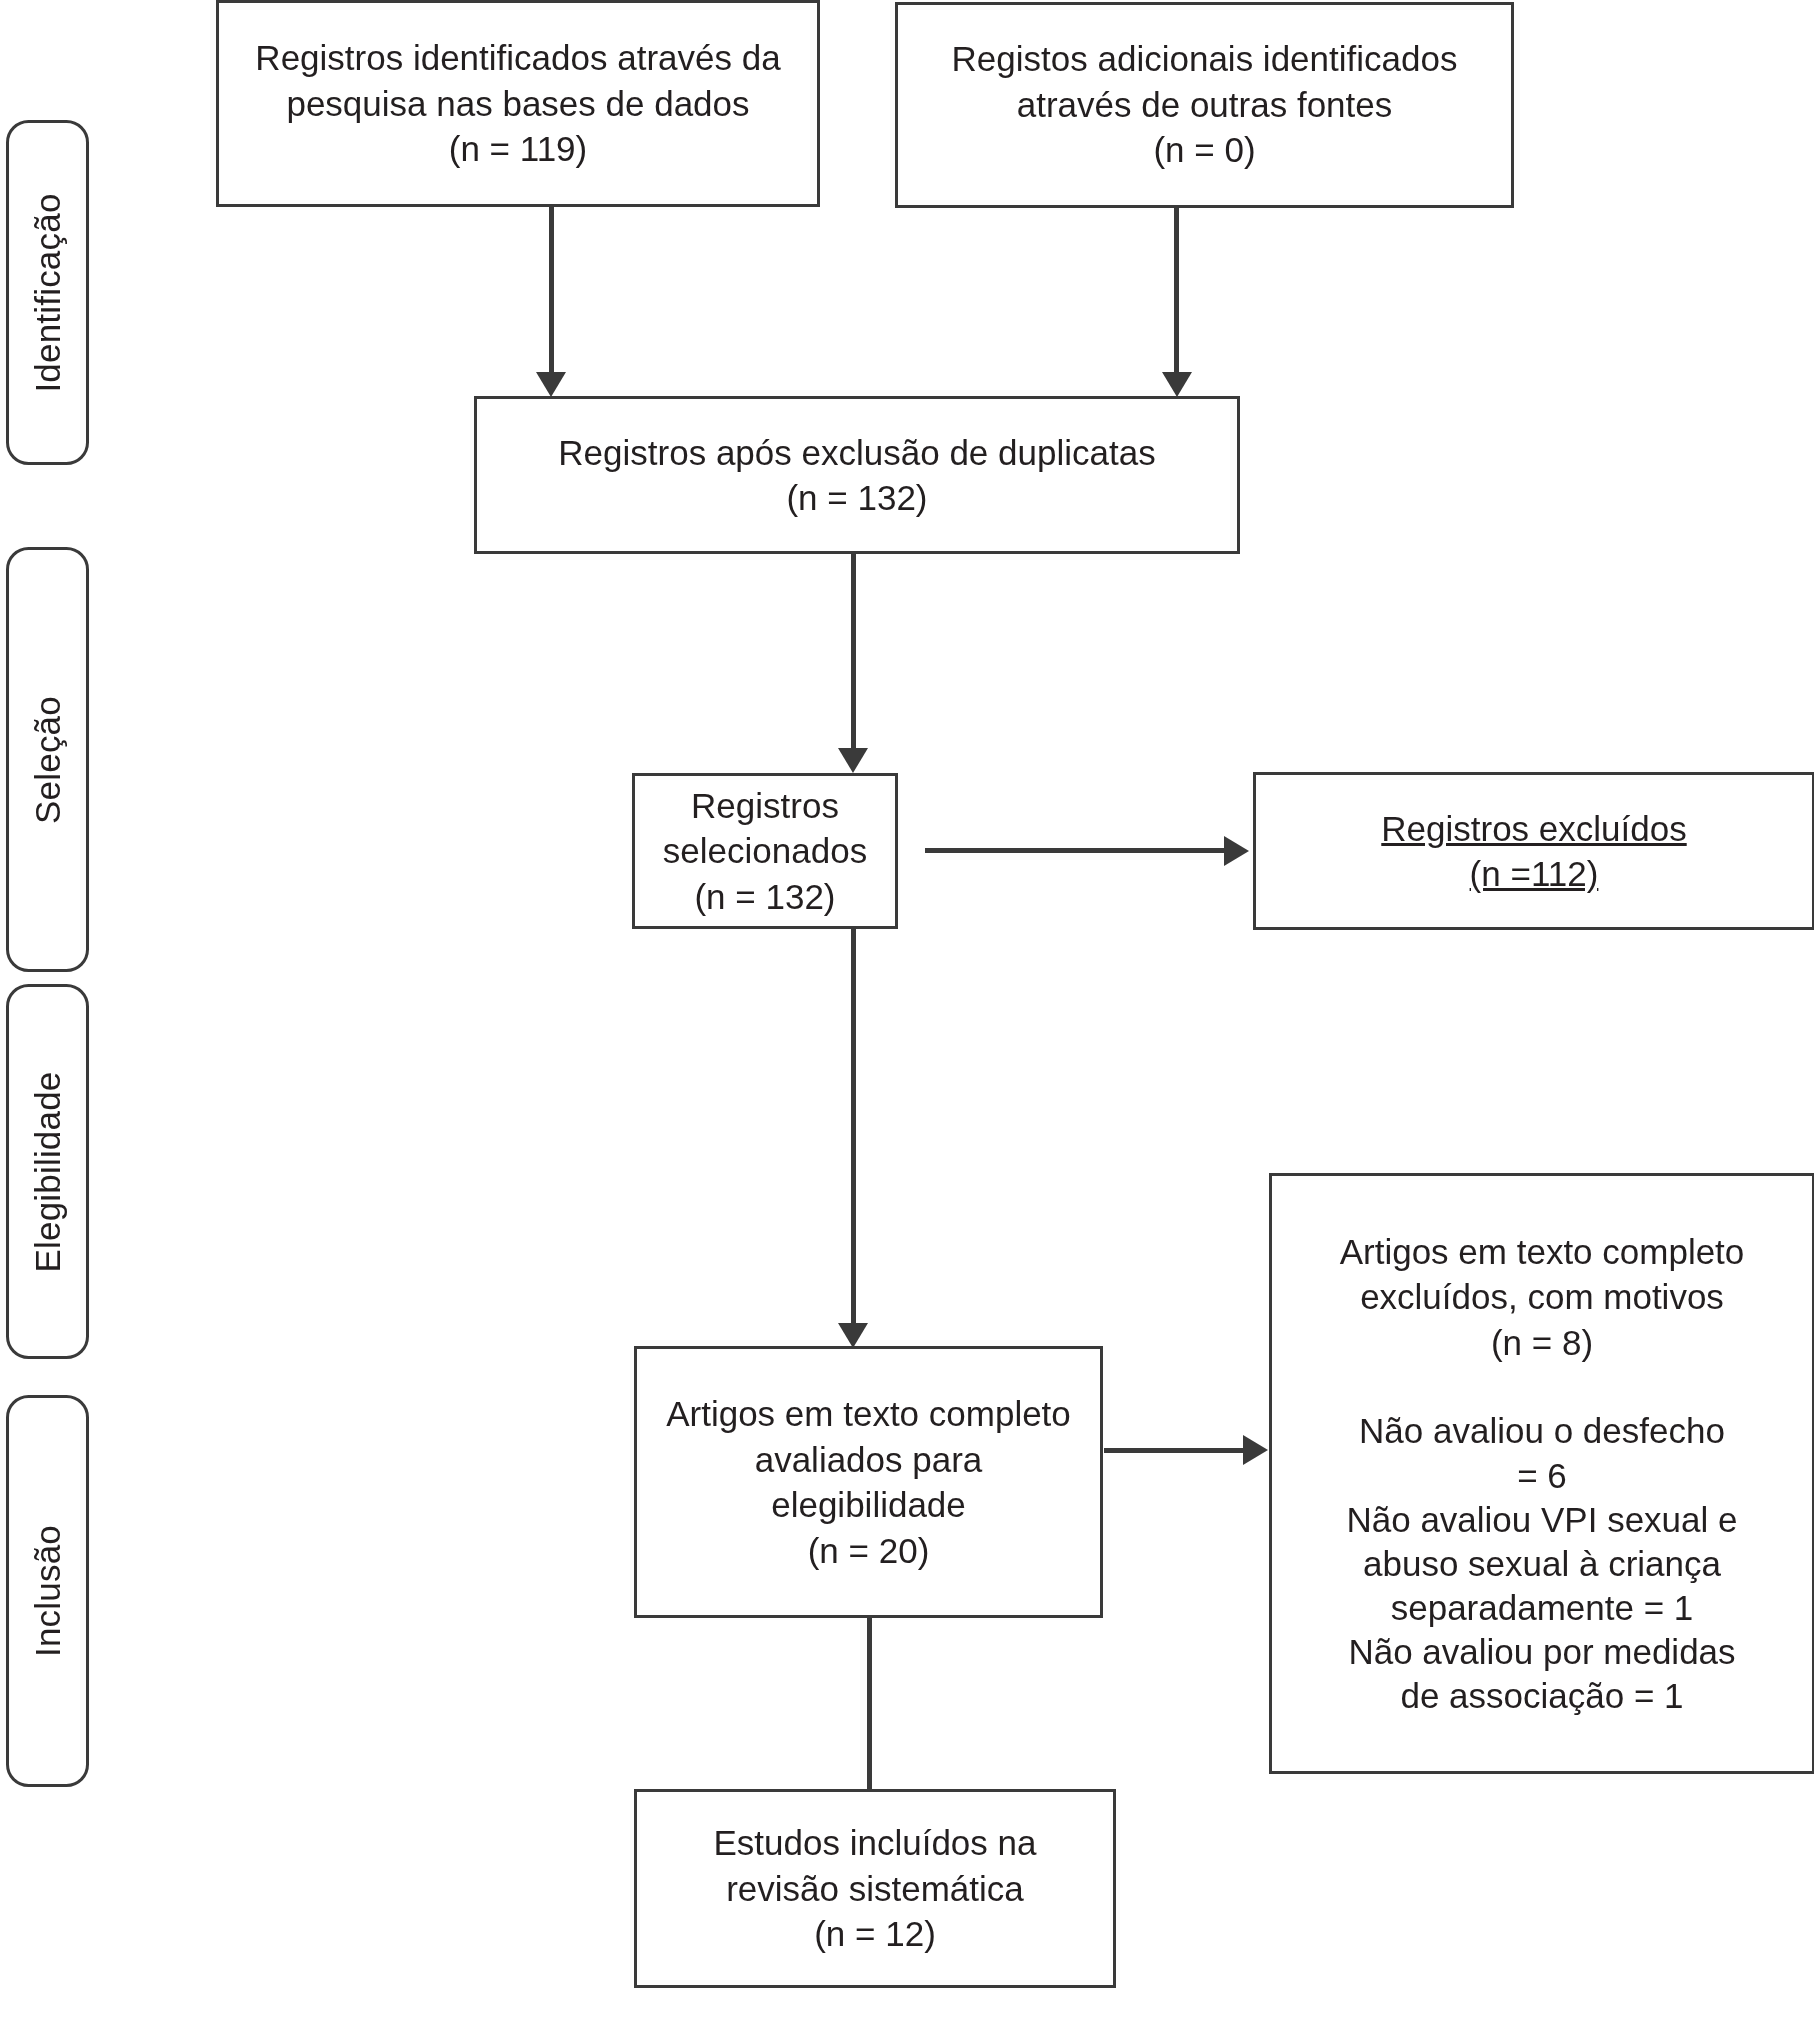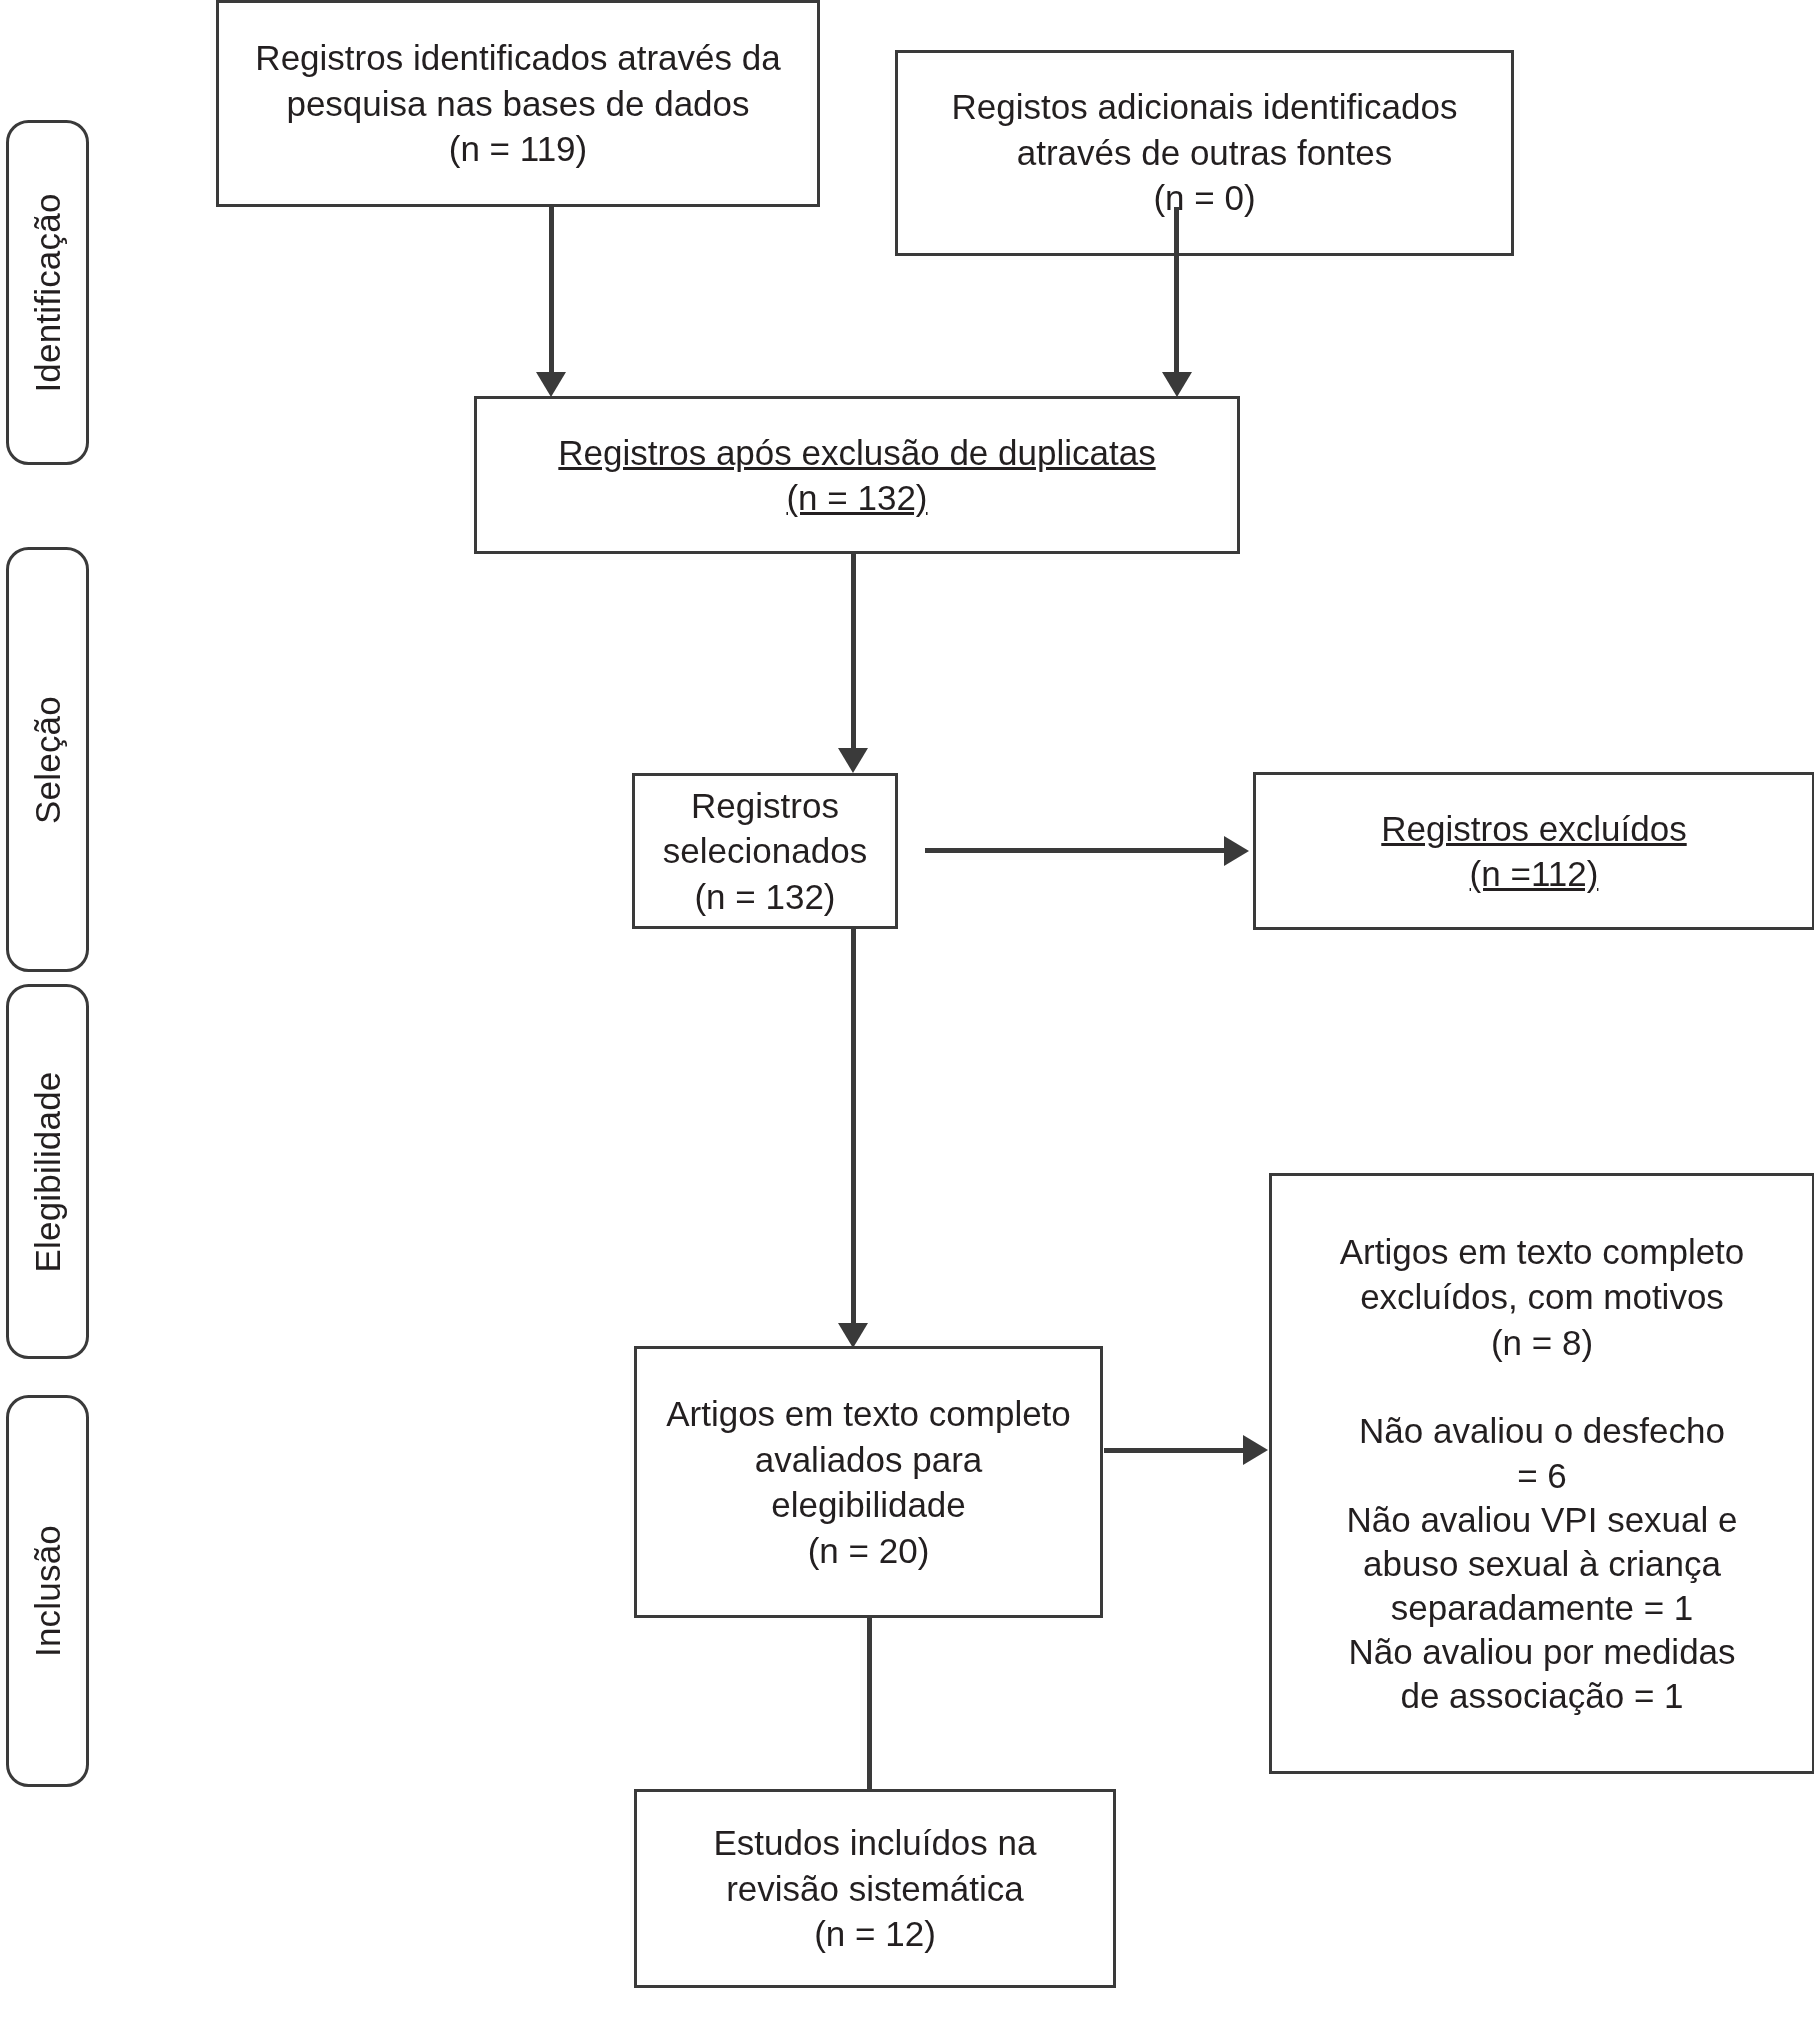--- a/index.html
+++ b/index.html
@@ -107,33 +107,33 @@
   <div class="phase" style="left:6px; top:1395px; width:83px; height:392px;">
     <span class="phase-label">Inclusão</span>
   </div>
 
   <div class="box" style="left:216px; top:0px; width:604px; height:207px;">
     <div class="box-text">Registros identificados através da
 pesquisa nas bases de dados
 (n = 119)</div>
   </div>
 
-  <div class="box" style="left:895px; top:1.5px; width:619px; height:206px;margin-top:48px;">
+  <div class="box" style="left:895px; top:1.5px; width:619px; height:206px;">
     <div class="box-text">Registos adicionais identificados
 através de outras fontes
 (n = 0)</div>
   </div>
 
   <div class="vline" style="left:549px; top:207px; width:5.3px; height:167px;"></div>
   <div class="arrow-down" style="left:536px; top:372px;"></div>
 
   <div class="vline" style="left:1174px; top:207px; width:5.3px; height:167px;"></div>
   <div class="arrow-down" style="left:1162px; top:372px;"></div>
 
-  <div class="box" style="left:474px; top:396px; width:766px; height:158px;text-decoration:underline;">
+  <div class="box" style="left:474px; top:396px; width:766px; height:158px;">
     <div class="box-text">Registros após exclusão de duplicatas
 (n = 132)</div>
   </div>
 
   <div class="vline" style="left:851px; top:554px; width:5.3px; height:197px;"></div>
   <div class="arrow-down" style="left:838px; top:748px;"></div>
 
   <div class="box" style="left:632px; top:773px; width:266px; height:156px;">
     <div class="box-text">Registros selecionados
 (n = 132)</div>

